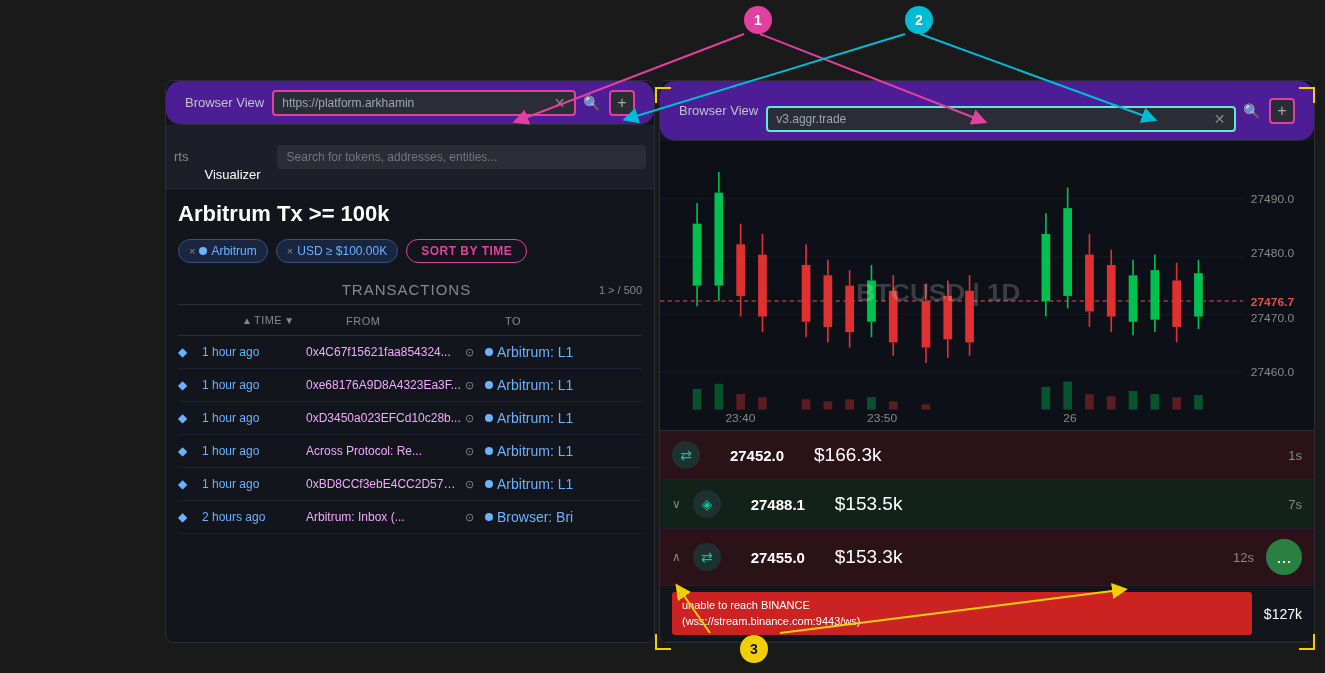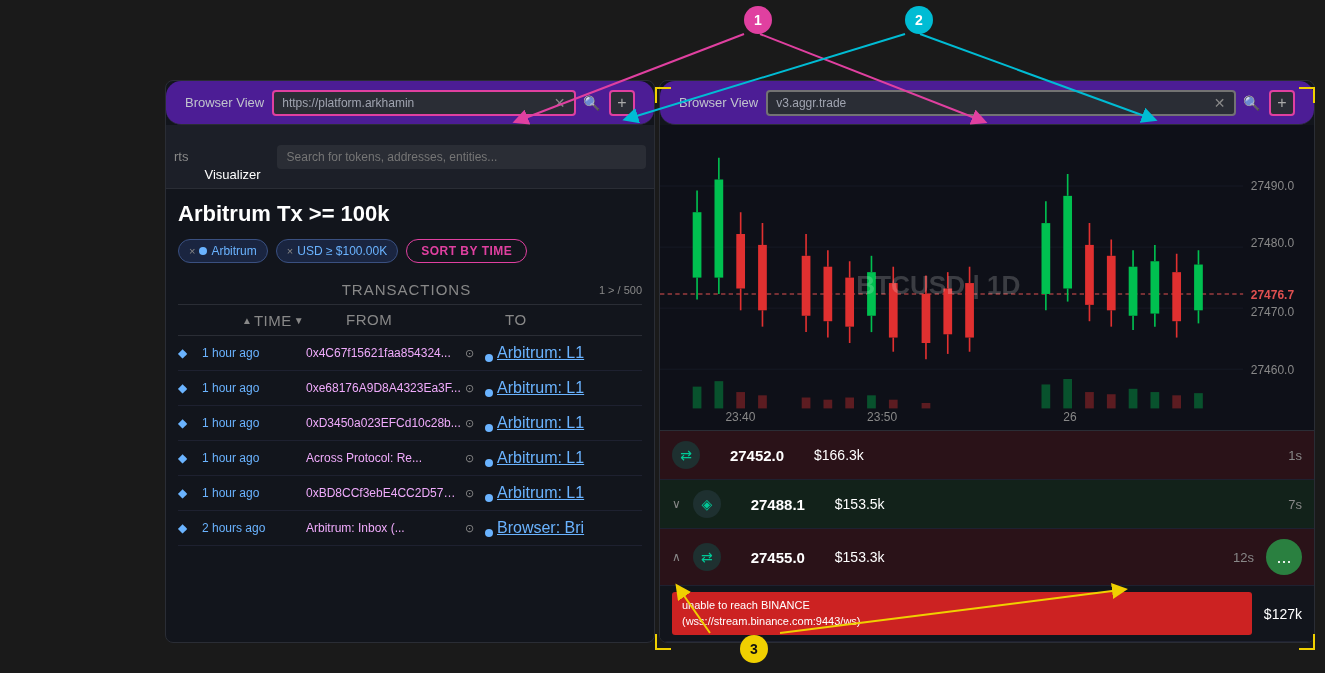--- a/index.html
+++ b/index.html
@@ -101,21 +101,22 @@
     
     .url-bar-left {
       border: 2px solid #e040a0;
     }
     .add-tab-btn-left {
       border: 2px solid #e040a0;
     }
 
     
     .url-bar-right {
-      border: 2px solid #737373;
+      border: 2px solid #5eead4;
+      margin-top: 17px;
     }
     .add-tab-btn-right {
       border: 2px solid #e040a0;
     }
 
     
     .nav-bar {
       display: flex;
       align-items: center;
       padding: 6px 8px;
@@ -242,21 +243,21 @@
       padding: 6px 0;
       border-bottom: 1px solid #2a2d35;
       gap: 4px;
     }
     .col-time { width: 100px; display: flex; align-items: center; gap: 2px; }
     .col-from { width: 155px; }
     .col-to { width: 130px; }
 
     .col-header {
       color: #888;
-      font-size: 15px;
+      font-size: 11px;
       letter-spacing: 0.5px;
     }
 
     .col-sort-arrow {
       color: #888;
       font-size: 10px;
     }
 
     .tx-rows {
       overflow: hidden;
@@ -293,26 +294,25 @@
 
     .tx-arrow {
       width: 16px;
       color: #888;
       font-size: 11px;
     }
 
     .tx-to {
       flex: 1;
       color: #6ab3ff;
-      font-size: 16px;
-      display: flex;
-      align-items: flex-end;
+      font-size: 14px;
+      display: flex;
+      align-items: center;
       gap: 4px;
       overflow: hidden;
-      text-decoration: underline;
     }
 
     .chain-dot {
       width: 8px;
       height: 8px;
       border-radius: 50%;
       background: #6ab3ff;
       flex-shrink: 0;
     }
 
@@ -376,21 +376,21 @@
     .trade-price {
       color: #fff;
       font-size: 15px;
       font-weight: 600;
       width: 90px;
       text-align: center;
     }
 
     .trade-value {
       color: #fff;
-      font-size: 14px;
+      font-size: 19px;
       flex: 1;
     }
 
     .trade-time {
       color: #888;
       font-size: 13px;
       text-align: right;
       min-width: 30px;
     }
 

